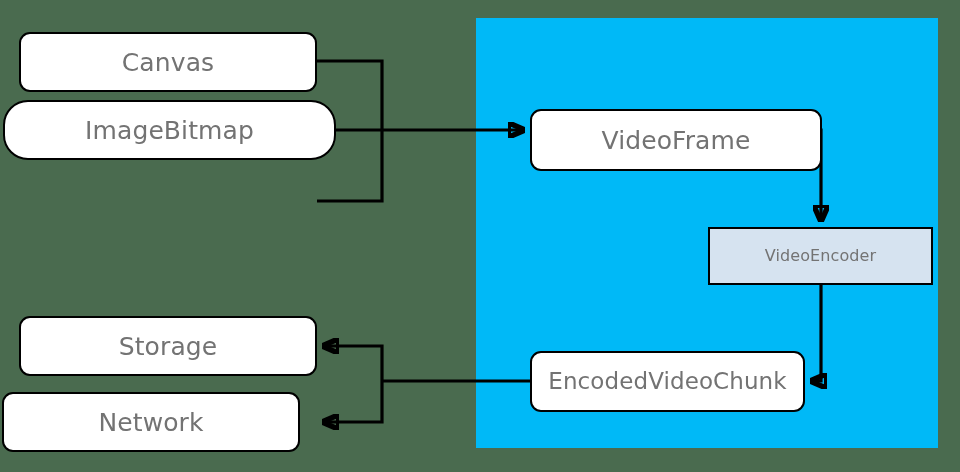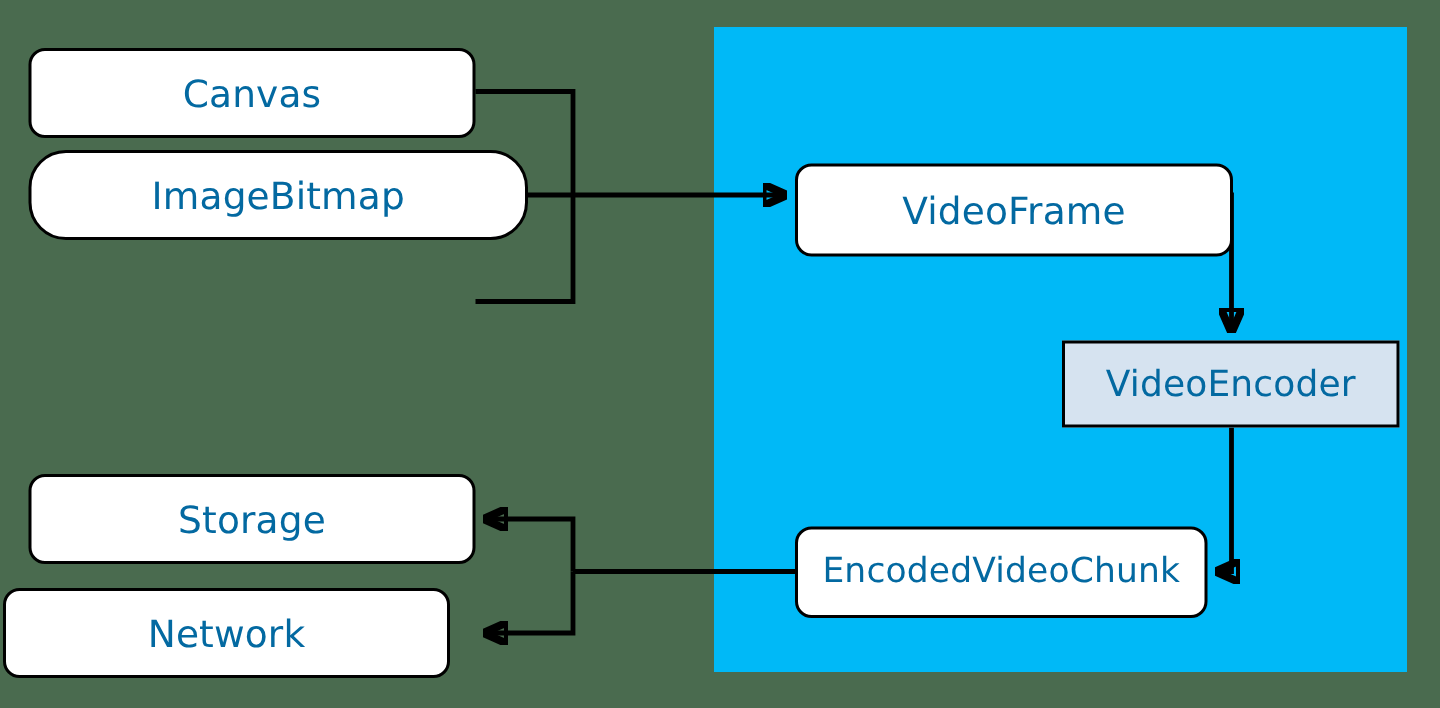--- a/index.html
+++ b/index.html
@@ -21,35 +21,35 @@
   }
   .node {
     position: absolute;
     box-sizing: border-box;
     display: flex;
     align-items: center;
     justify-content: center;
     background: #ffffff;
     border: 2px solid #000000;
     border-radius: 11px;
-    color: #0369a1;
+    color: #737373;
     font-size: 25px;
     font-weight: 400;
     letter-spacing: 0.1px;
     line-height: 1;
     white-space: nowrap;
   }
   .node.small {
     font-size: 23px;
   }
   .node.rect {
     border-radius: 0;
     border-width: 2px;
     background: #d6e3f0;
-    font-size: 24px;
+    font-size: 16px;
   }
   svg.wires {
     position: absolute;
     left: 0;
     top: 0;
     width: 960px;
     height: 472px;
     overflow: visible;
     pointer-events: none;
   }
@@ -85,21 +85,21 @@
 
     <path d="M 530 381 L 382 381"></path>
     <path d="M 382 381 L 382 346 L 323 346" marker-end="url(#ah)"></path>
     <path d="M 382 381 L 382 422 L 323 422" marker-end="url(#ah)"></path>
   </svg>
 
   <div class="node" style="left:19px; top:32px; width:298px; height:60px;">
     <span>Canvas</span>
   </div>
 
-  <div class="node" style="left:19px; top:100px; width:333px; height:60px;border-radius:25px;">
+  <div class="node" style="left:3px; top:100px; width:333px; height:60px;border-radius:25px;">
     <span>ImageBitmap</span>
   </div>
 
 
   <div class="node" style="left:19px; top:316px; width:298px; height:60px;text-align:center;">
     <span>Storage</span>
   </div>
 
   <div class="node" style="left:2px; top:392px; width:298px; height:60px;">
     <span>Network</span>

